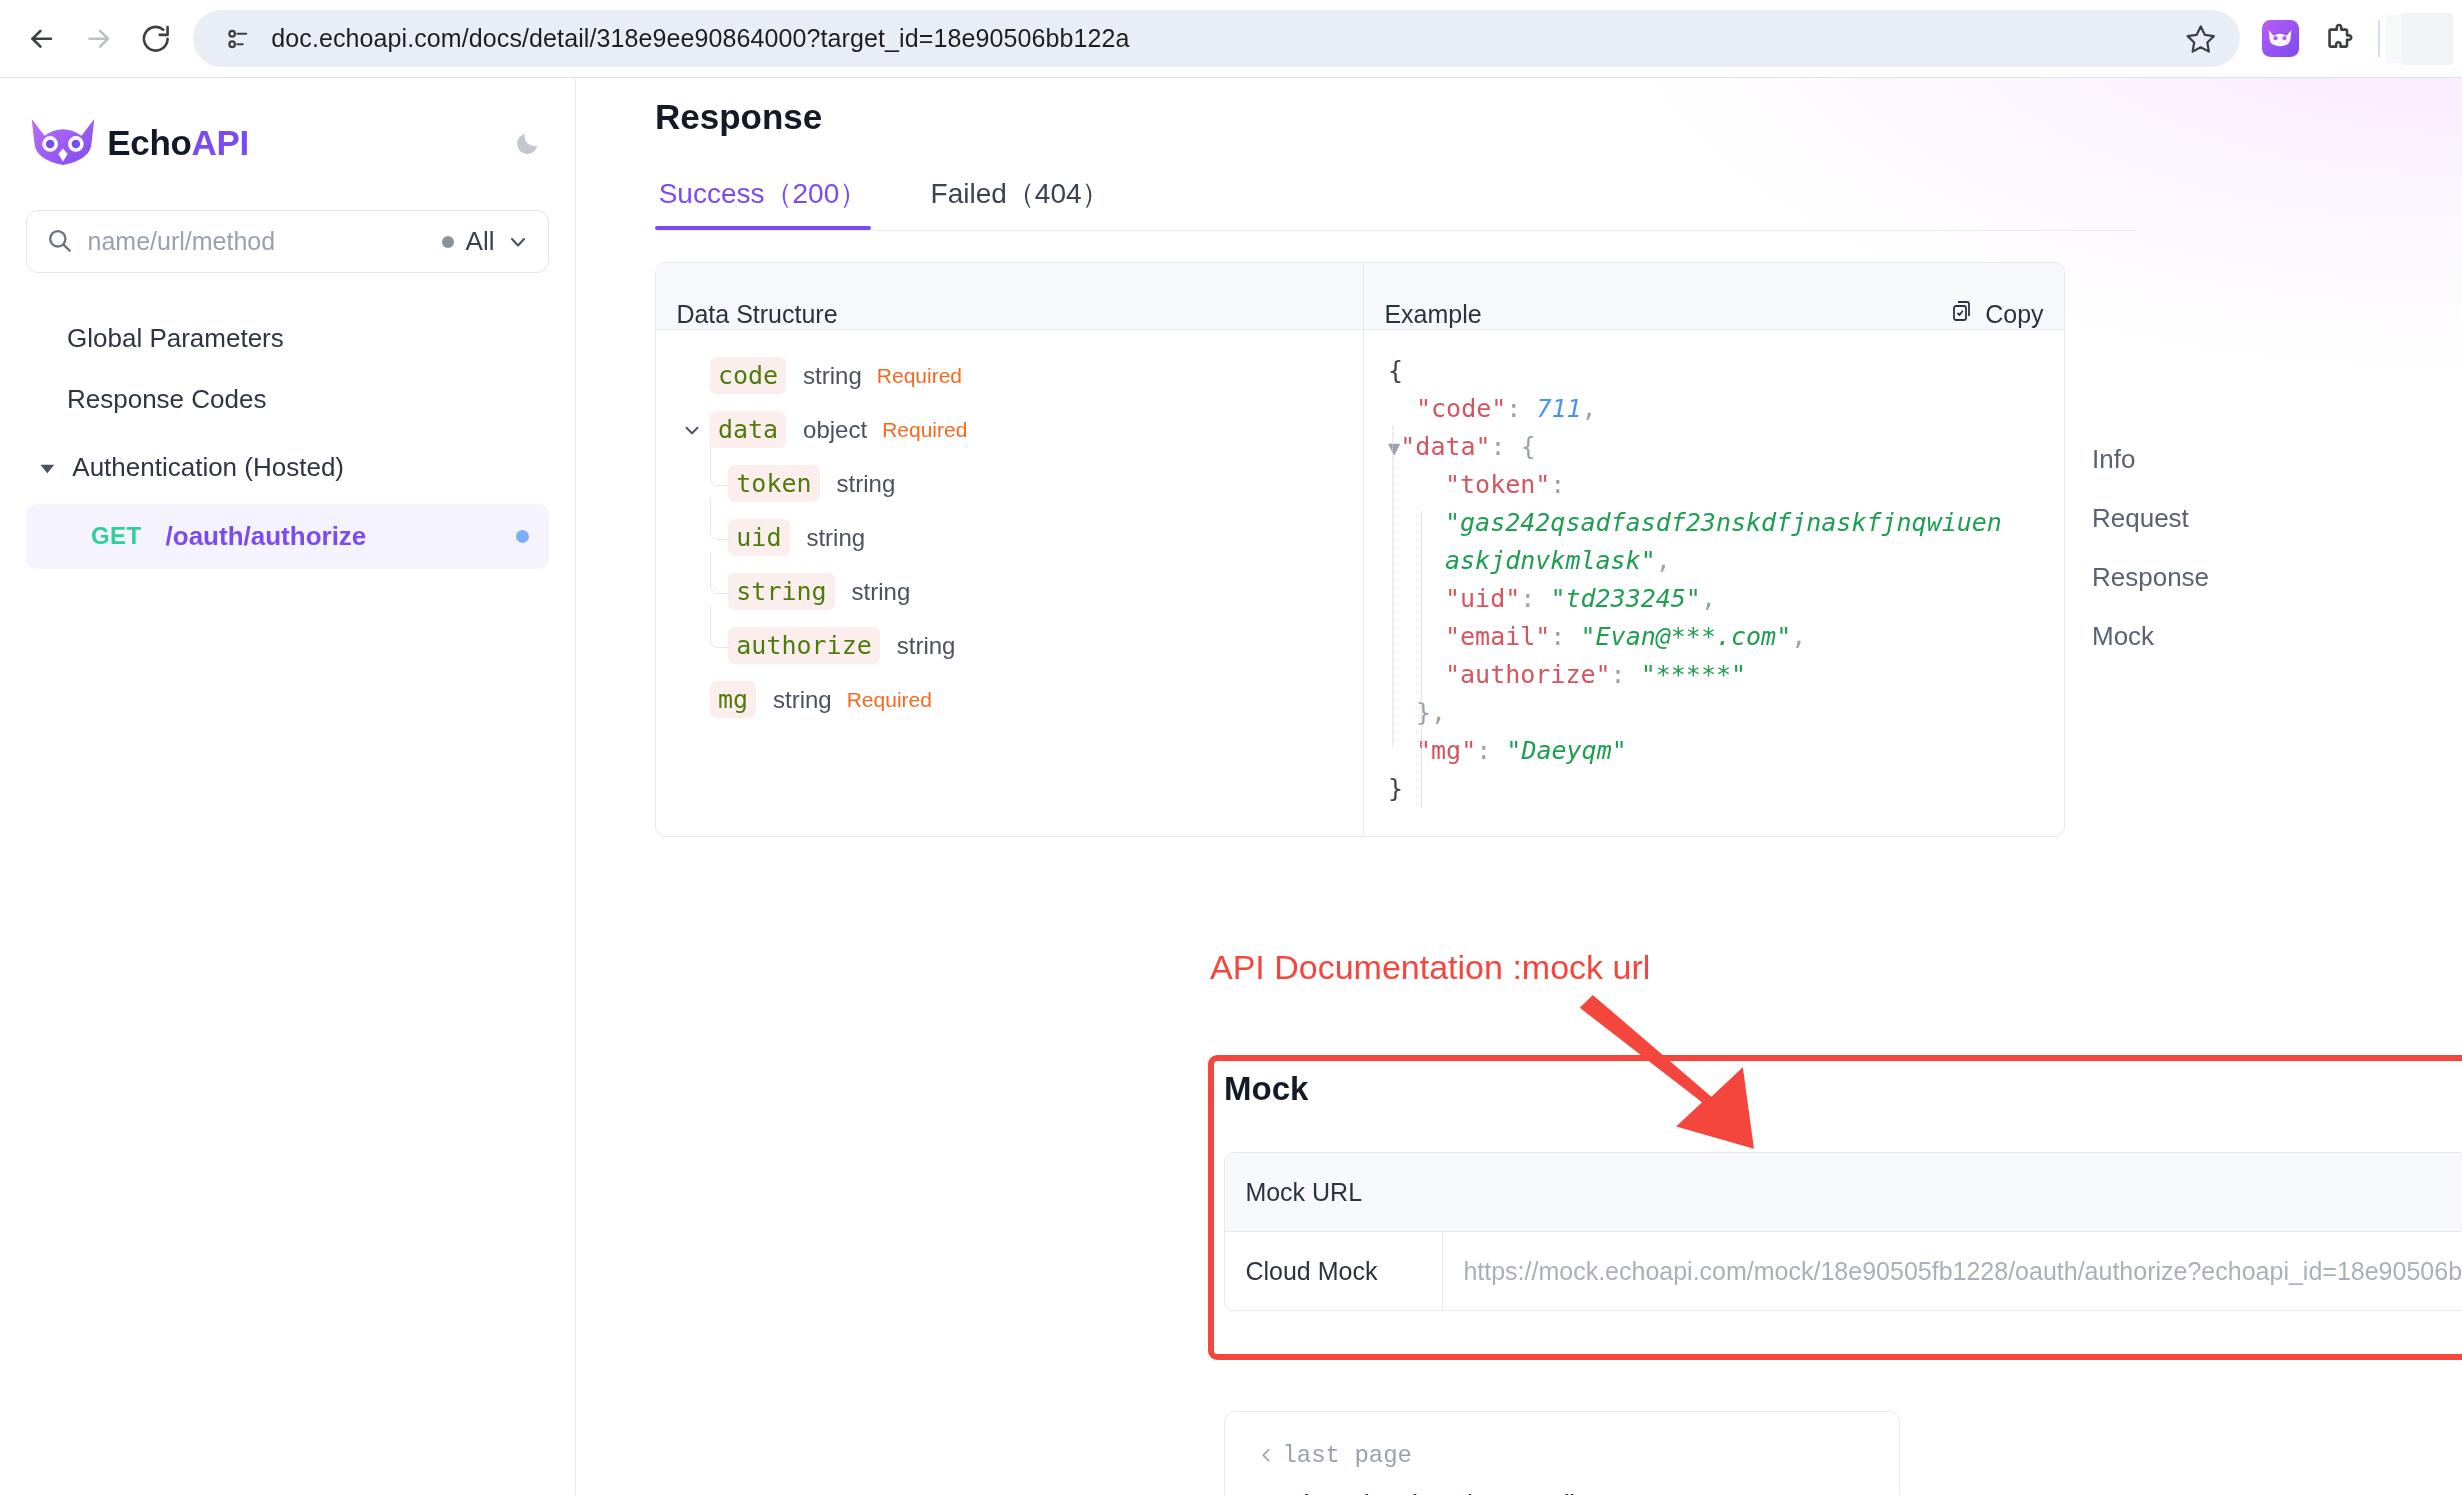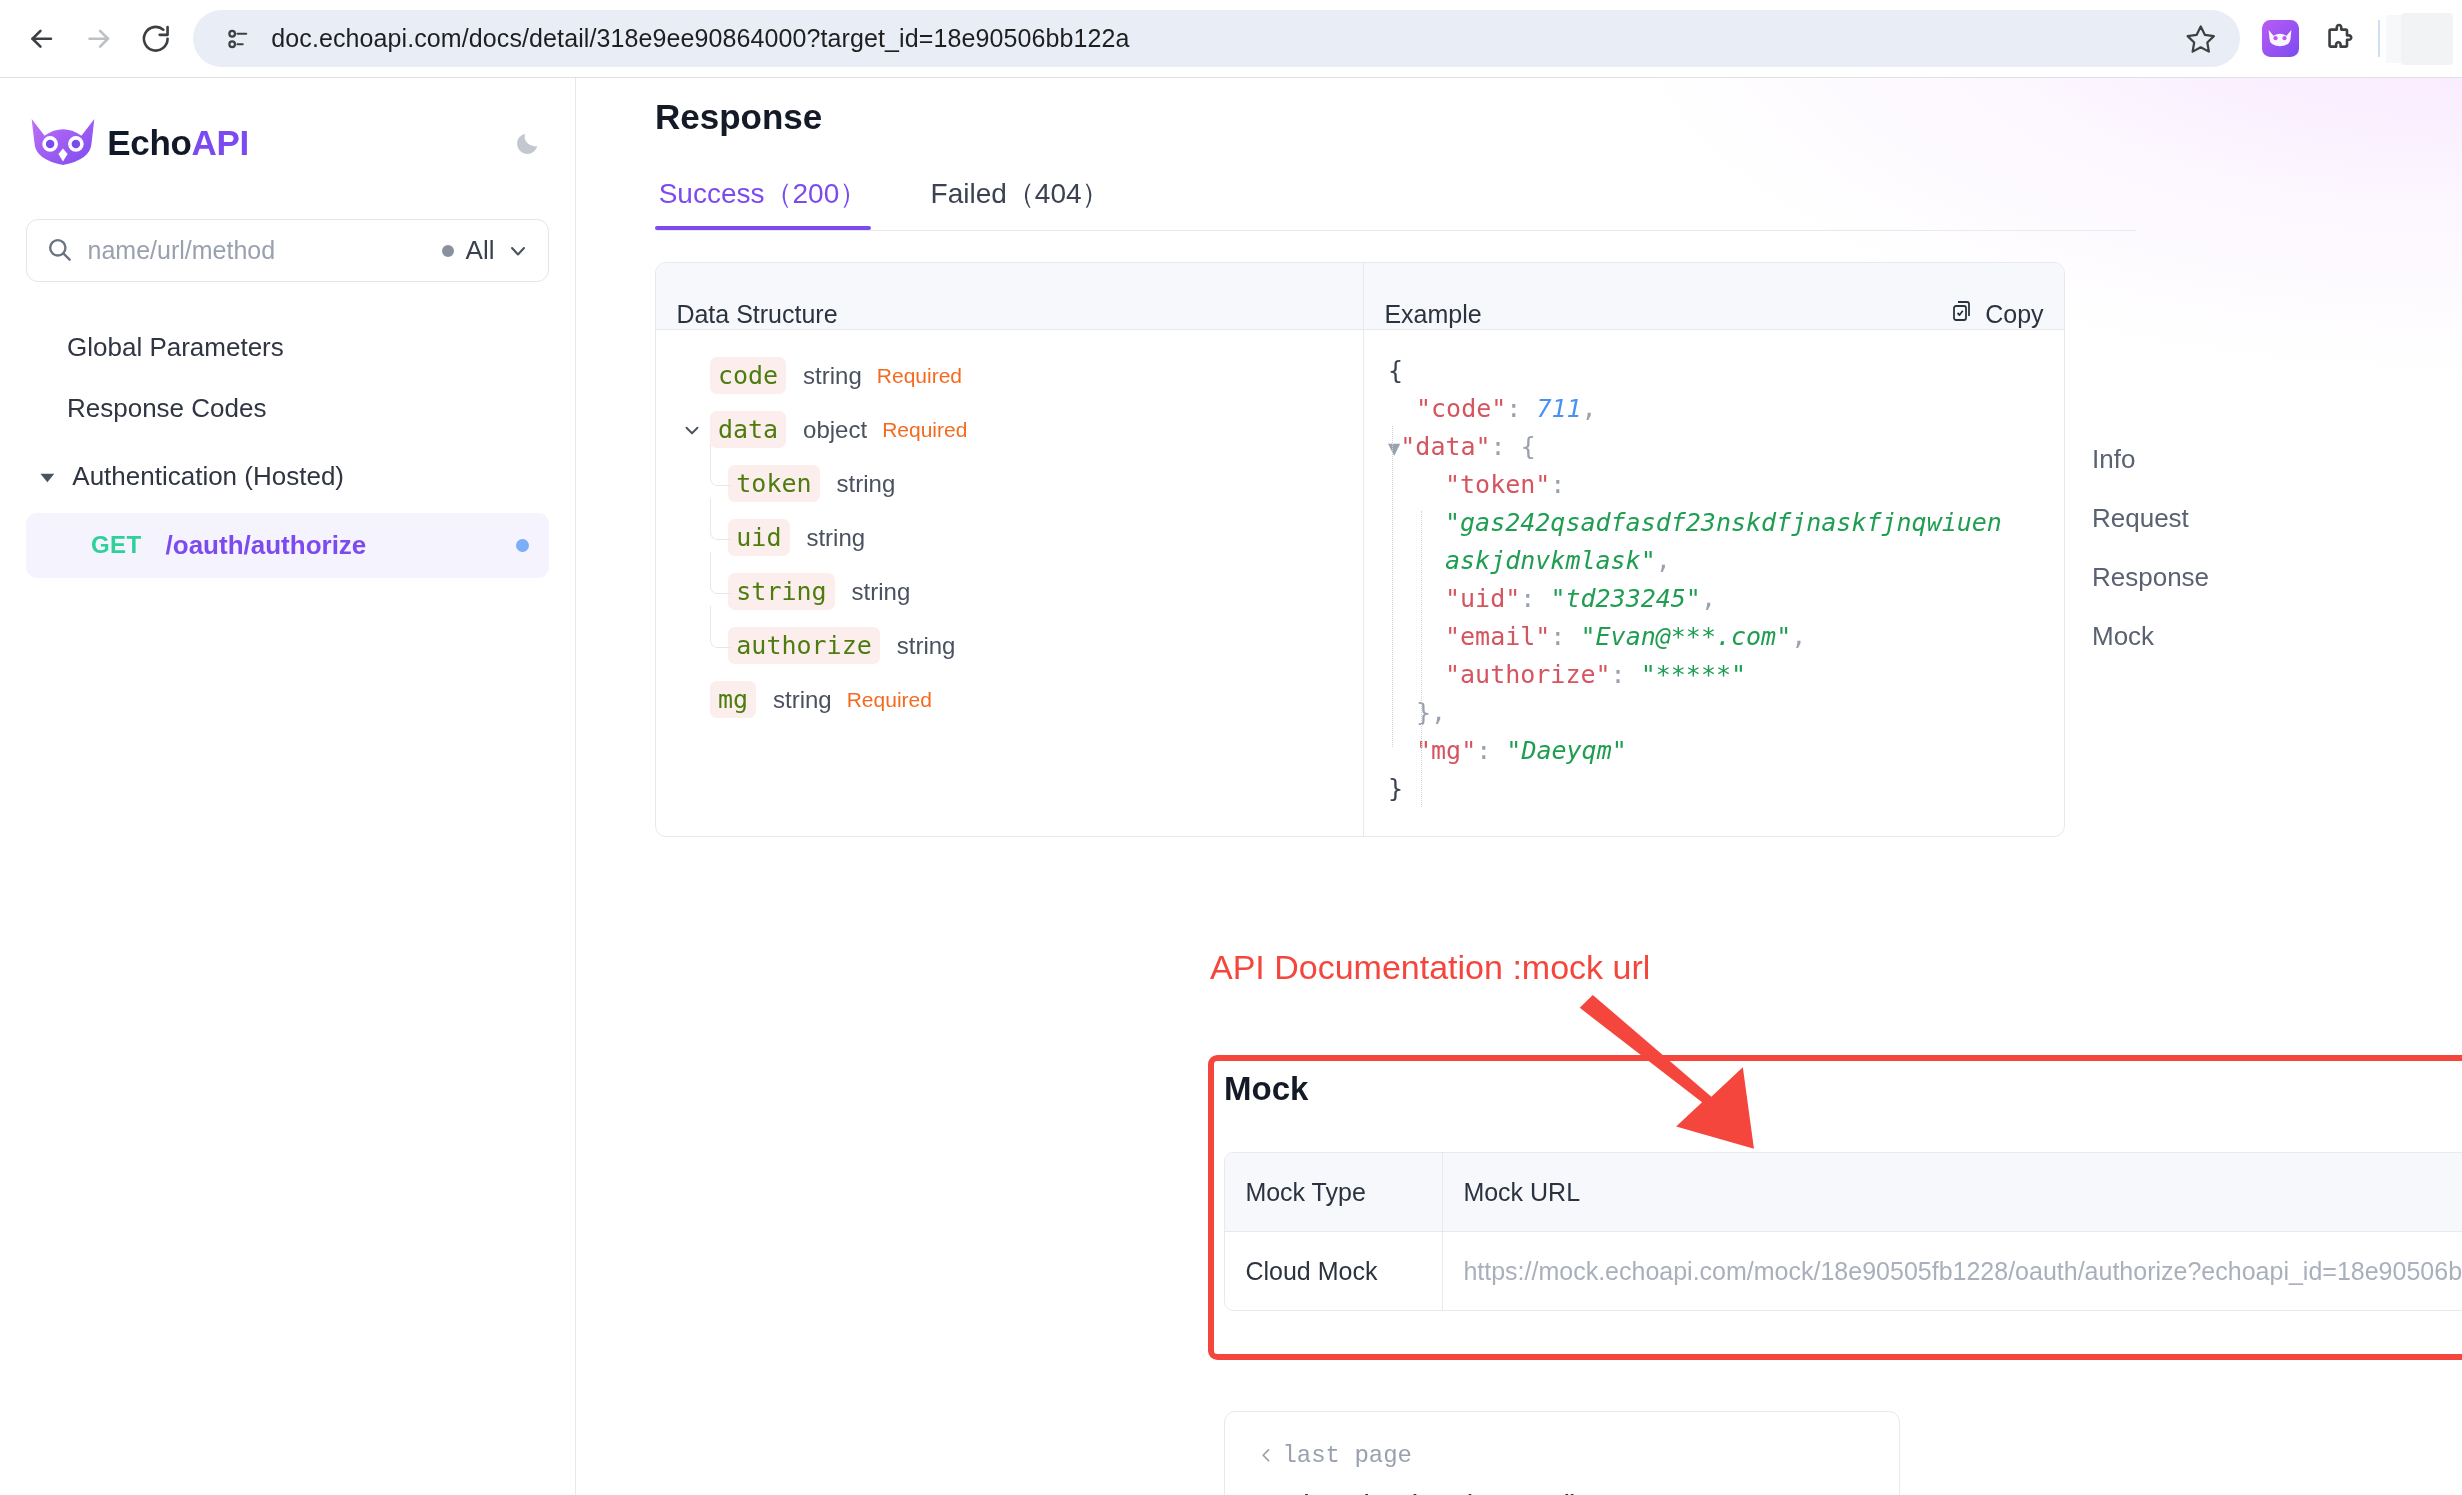--- a/index.html
+++ b/index.html
@@ -68,21 +68,21 @@
   }
   #brand-row { display:flex; align-items:center; height: 130px; padding-left: 1.9px; }
   #brand-logo { width: 70px; height: 56px; flex: 0 0 auto; }
   #brand-text { font-size: 35px; font-weight: bold; margin-left: 9.3px; letter-spacing: -0.3px; }
   #brand-text .echo { color: #111827; }
   #brand-text .api { color: #7c4bf0; }
   #theme-toggle { margin-left: auto; width: 43px; height: 43px; display:flex; align-items:center; justify-content:center; }
 
   #search-box {
     height: 63px; border: 0.9px solid #e3e5ea; border-radius: 12px;
-    display: flex; align-items: center; padding: 0 18.5px; margin-top: 11px;
+    display: flex; align-items: center; padding: 0 18.5px; margin-top: 2px;
   }
   #search-input-text { font-size: 25px; color: #9aa1ae; margin-left: 15px; flex: 1 1 auto; }
   #filter-dot { width: 12px; height: 12px; border-radius: 50%; background: #8b919c; margin-right: 12px; }
   #filter-label { font-size: 26px; color: #394150; }
   #filter-caret { margin-left: 11px; display: flex; }
 
   .nav-row { height: 61px; display: flex; align-items: center; font-size: 26px; color: #2f3542; }
   #nav-list { margin-top: 35px; }
   .nav-row.plain { padding-left: 41px; }
   .nav-row.group { padding-left: 13px; margin-top: 7.4px; }
@@ -415,21 +415,20 @@
     <div id="annot-label">API Documentation :mock url</div>
     <svg id="annot-arrow" viewBox="0 0 720 220">
       <path d="M438 30 L566 140 L600 108 L612 196 L528 172 L556 146 L424 44 Z" fill="#f4463c"></path>
     </svg>
     <div id="redbox"></div>
 
     <div id="mock-section">
       <div id="mock-title">Mock</div>
       <div id="mock-table">
         <div class="mrow head">
-          <div class="mcell c1">Mock Type</div>
           <div class="mcell c2">Mock URL</div>
         </div>
         <div class="mrow body">
           <div class="mcell c1">Cloud Mock</div>
           <div class="mcell c2">https://mock.echoapi.com/mock/18e90505fb1228/oauth/authorize?echoapi_id=18e90506bb122a</div>
         </div>
       </div>
     </div>
 
     <div id="lastpage-card">

